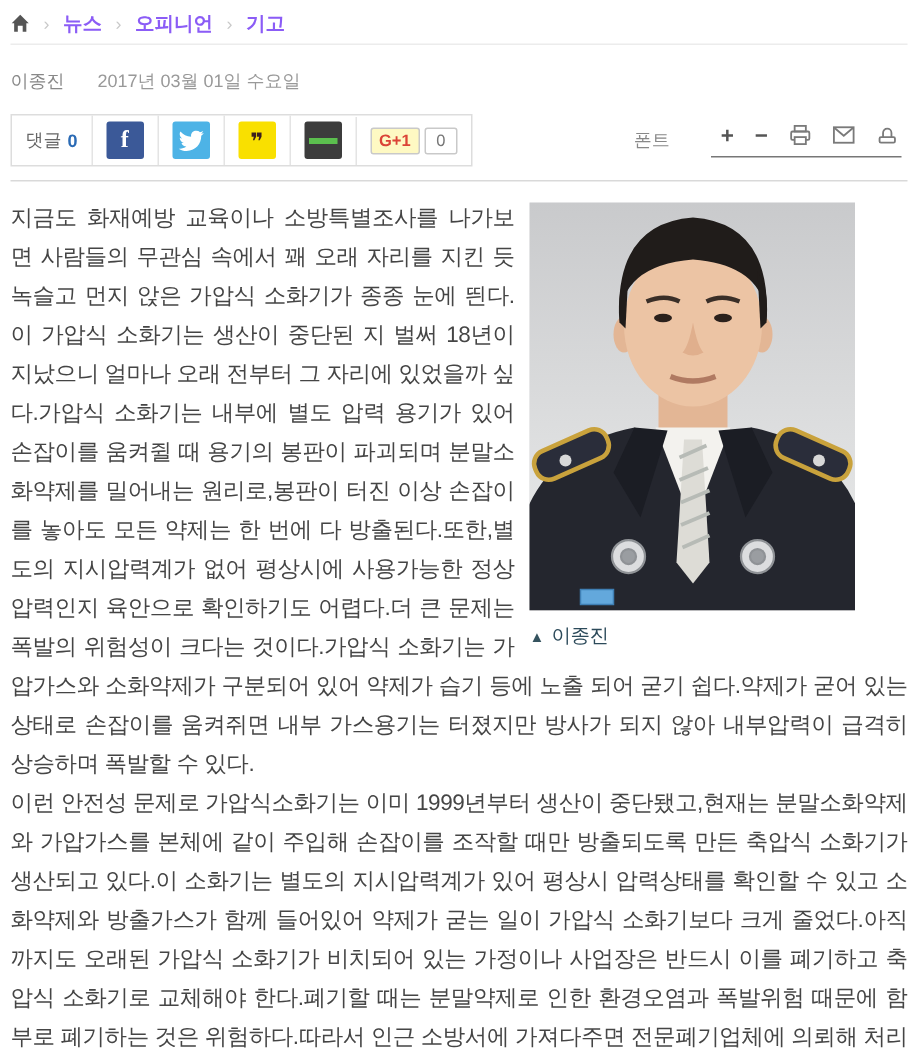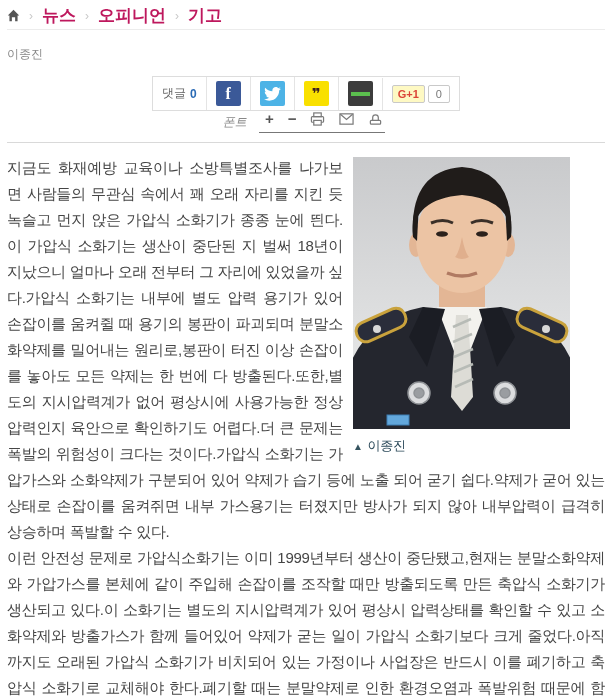--- a/index.html
+++ b/index.html
@@ -10,56 +10,55 @@
     color:#444;
   }
   .page { width:609px; padding:0 4px 0 7px; }
 
   
   .breadcrumb {
     display:flex; align-items:center; gap:9px;
     height:30px; padding-top:2px;
     border-bottom:1px solid #ececec;
   }
-  .crumb { font-size:17px; font-weight:bold; color:#be185d; text-decoration:none; cursor:pointer; }
+  .crumb { font-size:13px; font-weight:bold; color:#8b5cf6; text-decoration:none; cursor:pointer; }
   .crumb-sep { color:#c9c9c9; font-size:12px; }
   .home-ic { width:13px; height:13px; display:block; }
 
   
   .title { margin-top:13px; font-size:29px; font-weight:bold; color:#232323; letter-spacing:-1px; }
   .byline { margin-top:16px; font-size:12px; color:#999; display:flex; gap:22px; }
   .byline .author { color:#888; }
 
   
   .share-bar {
     margin-top:13px; padding-bottom:9px;
     display:flex; justify-content:space-between; align-items:center;
     border-bottom:1px solid #d9d9d9;
-    flex-direction:column;
   }
   .share-box { display:inline-flex; align-items:center; border:1px solid #ddd; background:#fff; }
   .share-cell {
     display:flex; align-items:center; justify-content:center;
     padding:4px 9px; border-left:1px solid #e4e4e4; cursor:pointer; min-height:32px;
   }
   .share-cell:first-child { border-left:none; }
   .cmt { font-size:12px; color:#666; white-space:nowrap; }
   .cmt b { color:#2b6bb5; margin-left:4px; }
   .sq { width:25px; height:25px; border-radius:2px; display:flex; align-items:center; justify-content:center; }
   .sq.fb { background:#3b5998; color:#fff; font-weight:bold; font-size:16px; font-family:"Liberation Serif",serif; }
   .sq.tw { background:#4db3e6; }
   .sq.ks { background:#f9e000; color:#3b1f1f; font-weight:bold; font-size:15px; }
   .sq.bd { background:#3c3c3c; position:relative; }
   .sq.bd .stripe { position:absolute; left:3px; right:3px; top:11px; height:4px; background:#5bbf4e; }
   .gp { display:flex; align-items:center; gap:3px; }
   .gp-btn { border:1px solid #c9c9c9; border-radius:2px; background:#fef9c3; padding:2px 5px;
             font-size:11px; font-weight:bold; color:#db4437; cursor:pointer; }
   .gp-cnt { border:1px solid #c9c9c9; border-radius:2px; padding:2px 7px; font-size:11px; color:#777; background:#fff; }
 
-  .font-ctrl { display:flex; align-items:center; gap:12px; padding-right:4px;font-style:italic; }
+  .font-ctrl { display:flex; align-items:center; gap:28px; padding-right:4px; }
   .font-label { font-size:12px; color:#888; }
   .ctrl-group { display:flex; align-items:center; gap:14px; border-bottom:1px solid #777; padding:0 2px 6px 6px; }
   .fbtn { font-size:15px; font-weight:bold; color:#555; cursor:pointer; line-height:1; }
   .tool-ic { width:15px; height:14px; cursor:pointer; display:block; }
 
   
   .article-body { padding-top:12px; overflow:hidden; font-size:15px; line-height:26px;
                   color:#454545; text-align:justify; letter-spacing:-0.3px; }
   .article-body p { margin:0; }
   figure.photo { float:right; width:252px; margin:2px 0 4px 10px; }
@@ -84,20 +83,21 @@
     <a class="crumb">뉴스</a>
     <span class="crumb-sep">›</span>
     <a class="crumb">오피니언</a>
     <span class="crumb-sep">›</span>
     <a class="crumb">기고</a>
   </nav>
 
 
   <div class="byline">
     <span class="author">이종진</span>
+    <span>2017년 03월 01일 수요일</span>
   </div>
 
   <div class="share-bar">
     <div class="share-box">
       <div class="share-cell cmt">
         <span>댓글</span>
         <b>0</b>
       </div>
       <div class="share-cell">
         <div class="sq fb">f</div>

